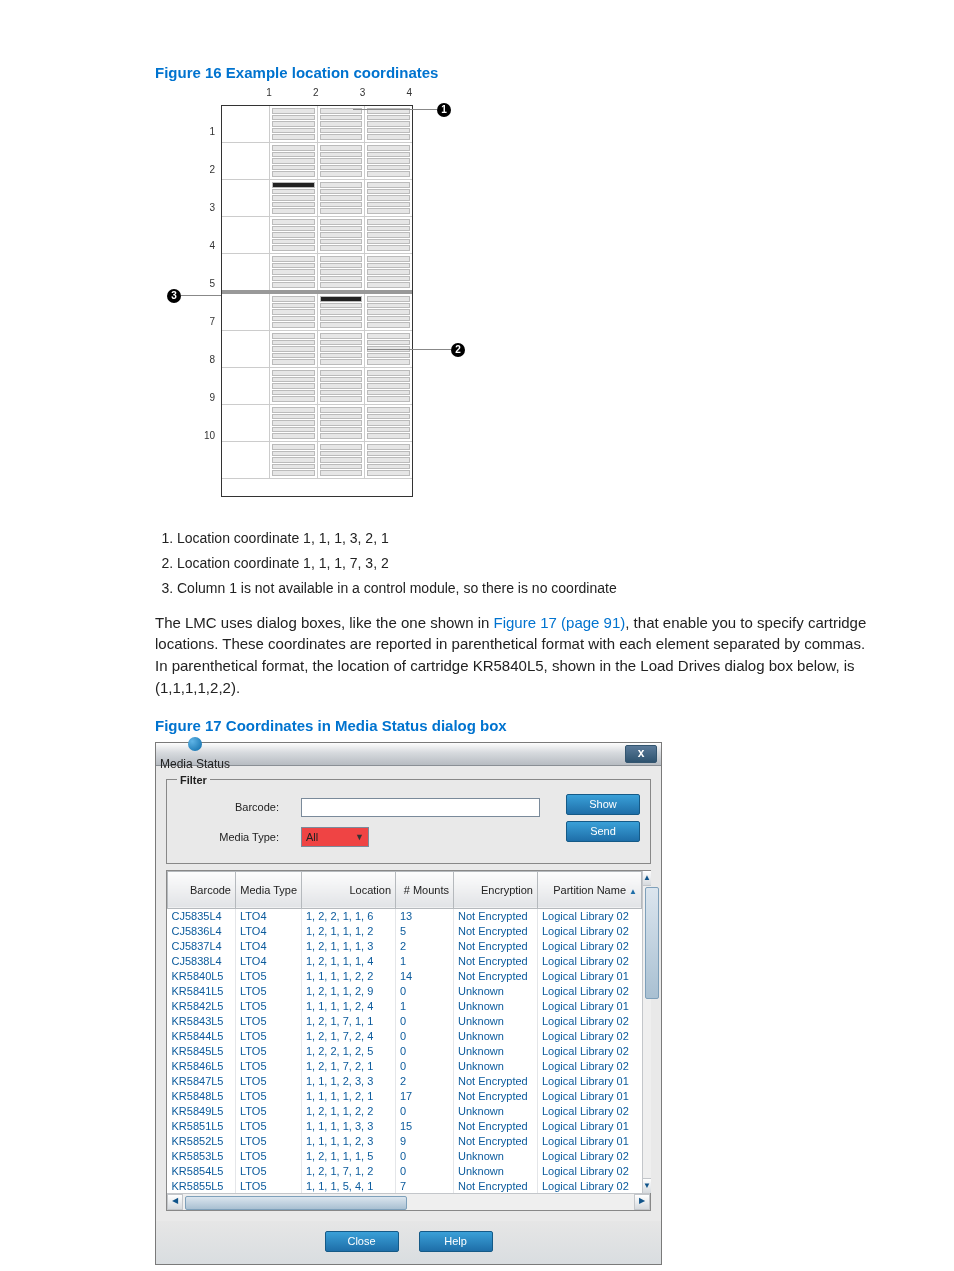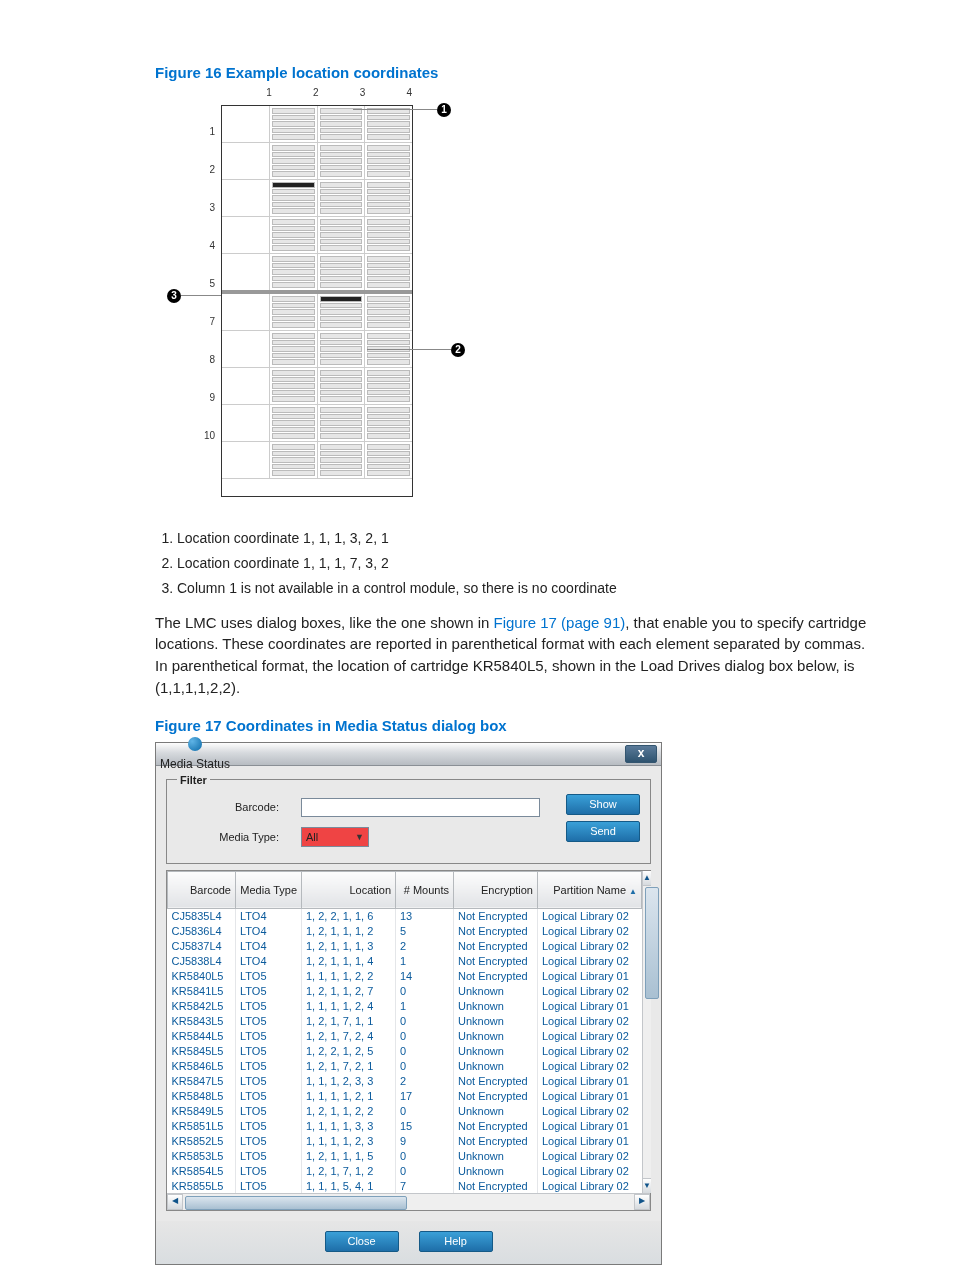--- a/index.html
+++ b/index.html
@@ -492,21 +492,21 @@
                   <td>KR5840L5</td>
                   <td>LTO5</td>
                   <td>1, 1, 1, 1, 2, 2</td>
                   <td>14</td>
                   <td>Not Encrypted</td>
                   <td>Logical Library 01</td>
                 </tr>
                 <tr>
                   <td>KR5841L5</td>
                   <td>LTO5</td>
-                  <td>1, 2, 1, 1, 2, 7</td>
+                  <td>1, 2, 1, 1, 2, 9</td>
                   <td>0</td>
                   <td>Unknown</td>
                   <td>Logical Library 02</td>
                 </tr>
                 <tr>
                   <td>KR5842L5</td>
                   <td>LTO5</td>
                   <td>1, 1, 1, 1, 2, 4</td>
                   <td>1</td>
                   <td>Unknown</td>

